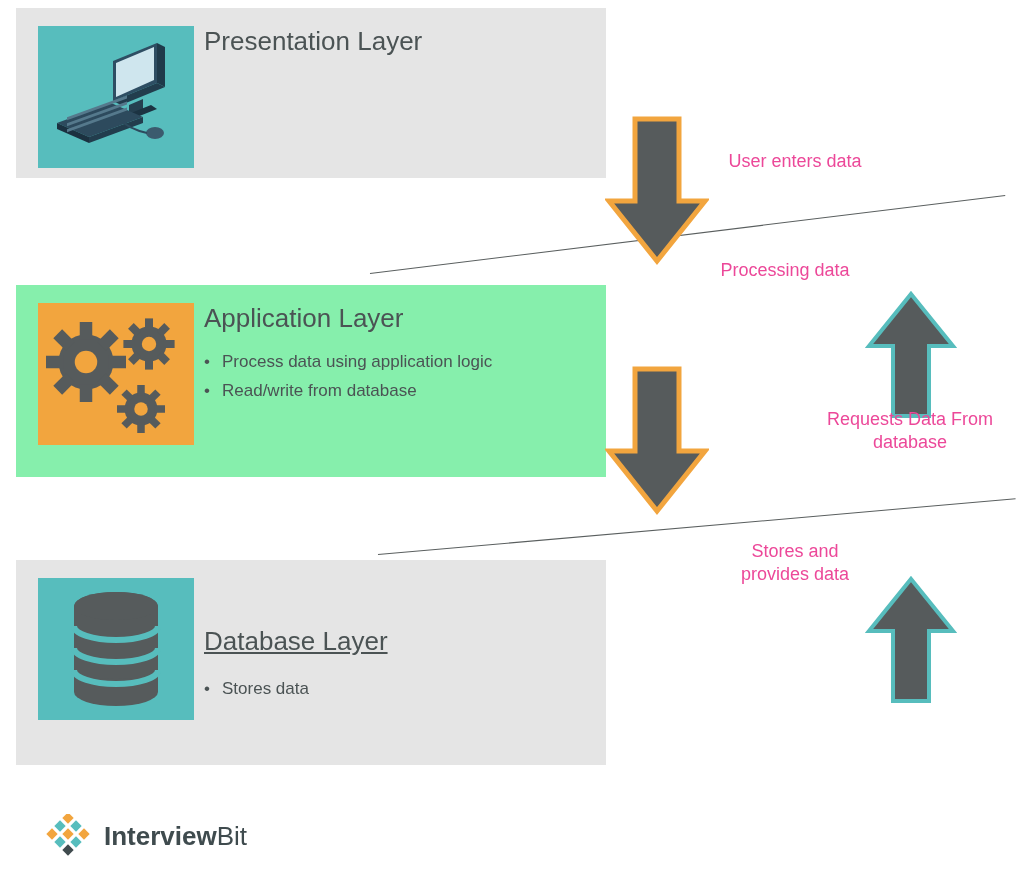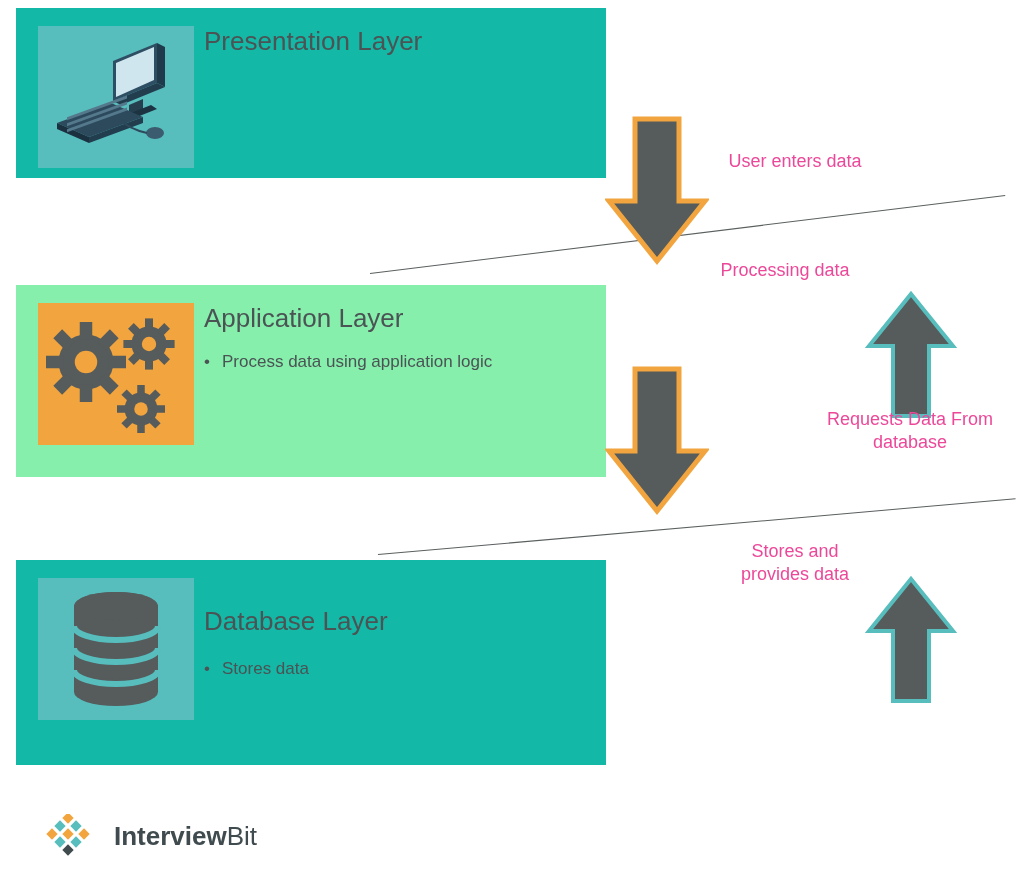--- a/index.html
+++ b/index.html
@@ -13,21 +13,21 @@
   }
 
   .layer-box {
     position: absolute;
     left: 16px;
     width: 590px;
     padding: 18px 22px 22px 22px;
     display: flex;
     align-items: flex-start;
   }
-  .layer-box.orange { background: #14b8a6; }
+  .layer-box.orange { background: #e5e5e5; }
   .layer-box.teal   { background: #86efac; }
 
   .icon-tile {
     width: 156px;
     height: 142px;
     flex-shrink: 0;
     display: flex;
     align-items: center;
     justify-content: center;
     margin-right: 10px;
@@ -55,21 +55,21 @@
     content: "•";
     position: absolute;
     left: 0;
     color: #4b5354;
   }
 
   
   #box-presentation { top: 8px; height: 170px; }
   #box-application  { top: 285px; height: 192px; }
   #box-database     { top: 560px; height: 205px; }
-  #box-database .layer-title { margin-top: 28px; margin-bottom: 18px; }
+  #box-database .layer-title { margin-top: 48px; margin-bottom: 18px; text-decoration: underline; }
 
   
   .diag-line {
     position: absolute;
     height: 0;
     border-top: 1.5px solid #5a5f5f;
     width: 640px;
     transform-origin: left center;
   }
   #diag1 { left: 370px; top: 273px; transform: rotate(-7deg); }
@@ -99,21 +99,21 @@
   #lbl-requests    { left: 820px; top: 397px; width: 180px; margin-top: 11px; }
   #lbl-stores      { left: 720px; top: 540px; width: 150px; }
 
   
   .brand {
     position: absolute;
     left: 42px;
     bottom: 14px;
     display: flex;
     align-items: center;
-    gap: 20px;
+    gap: 10px;
   }
   .brand-name {
     font-size: 26px;
     font-weight: 700;
     color: #3f4b4e;
   }
   .brand-name .light { font-weight: 400; }
 
 </style>
 </head>
@@ -181,20 +181,21 @@
       </defs>
       <use href="#gear" transform="translate(45,58) scale(1.25)"></use>
       <use href="#gear" transform="translate(108,40) scale(0.8)"></use>
       <use href="#gear" transform="translate(100,105) scale(0.75)"></use>
     </svg>
   </div>
   <div class="layer-text">
     <div class="layer-title teal-title">Application Layer</div>
     <ul class="layer-points">
       <li>Process data using application logic</li>
+      <li>Read/write from database</li>
     </ul>
   </div>
 </div>
 
 <div id="box-database" class="layer-box orange">
   <div class="icon-tile teal">
     <svg width="120" height="130" viewBox="0 0 120 130">
       <g fill="#565b5c">
         <ellipse cx="60" cy="22" rx="42" ry="14"></ellipse>
         <rect x="18" y="22" width="84" height="86"></rect>

